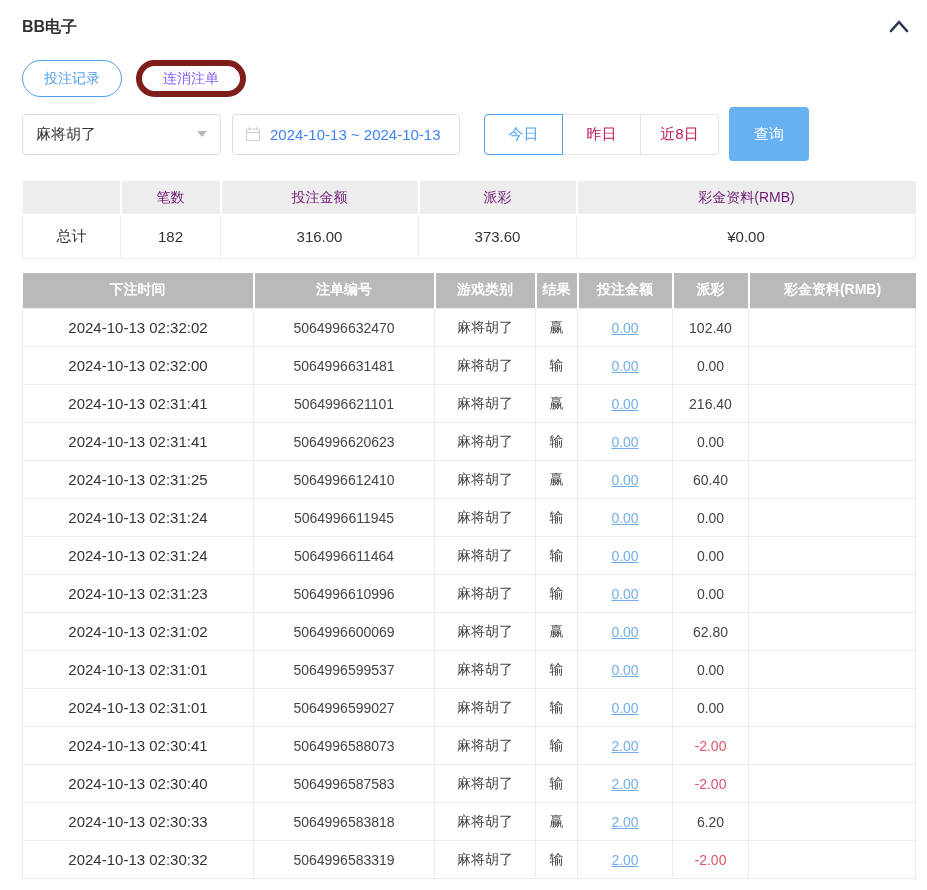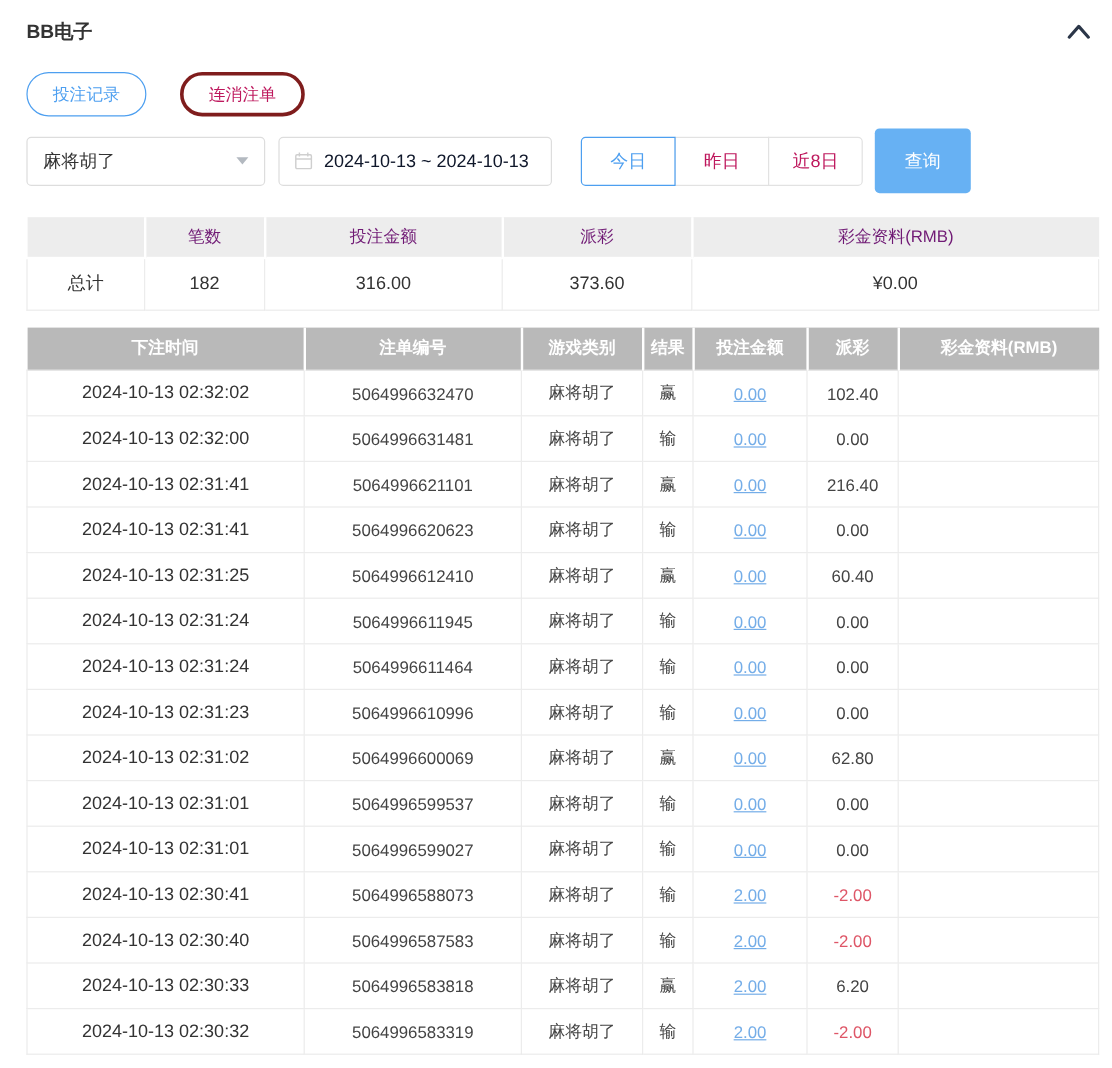--- a/index.html
+++ b/index.html
@@ -7,35 +7,35 @@
     font-family:"Liberation Sans","DejaVu Sans",sans-serif; color:#333; }
   .page { padding:12px 11px 0 22px; }
 
   
   .panel-header { display:flex; justify-content:space-between; align-items:center; height:30px; }
   .panel-title { font-size:16px; font-weight:700; color:#333; }
   .collapse-btn { width:26px; height:26px; display:flex; align-items:center; justify-content:center;
     cursor:pointer; background:none; border:none; margin-right:4px; }
 
   
-  .tabs { margin-top:18px; display:flex; gap:28px; }
+  .tabs { margin-top:18px; display:flex; gap:14px; }
   .tab-pill { height:37px; padding:0 21px; border-radius:19px; background:#fff;
     font-size:14px; display:flex; align-items:center; cursor:pointer;
-    border:3px solid #7f1d1d; color:#be185d; }
+    border:6px solid #7f1d1d; color:#8b5cf6; }
   .tab-pill.active { border:1px solid var(--accent); color:var(--accent); }
 
   
   .filter-row { margin-top:10px; display:flex; align-items:center; }
   .select-box { width:199px; height:41px; border:1px solid #ddd; border-radius:4px;
     display:flex; align-items:center; justify-content:space-between; padding:0 13px;
     font-size:15px; color:#333; background:#fff; cursor:pointer; }
   .caret-down { width:0; height:0; border-left:5px solid transparent; border-right:5px solid transparent;
     border-top:6px solid #b3b9c0; }
   .date-box { margin-left:11px; width:228px; height:41px; border:1px solid #ddd; border-radius:4px;
-    display:flex; align-items:center; padding:0 12px; gap:9px; font-size:15px; color:#0f172a;
+    display:flex; align-items:center; padding:0 12px; gap:9px; font-size:15px; color:#3b82f6;
     background:#fff; cursor:pointer; }
   .btn-group { margin-left:24px; display:flex; }
   .range-btn { height:41px; width:79px; background:#fff; border:1px solid #e2e2e2; font-size:15px;
     color:#be185d; cursor:pointer; margin-left:-1px; }
   .range-btn:first-child { border-radius:4px 0 0 4px; margin-left:0; }
   .range-btn:last-child { border-radius:0 4px 4px 0; }
   .range-btn.active { border:1px solid var(--accent); color:var(--accent); position:relative; z-index:2; }
   .query-btn { margin-left:10px; height:54px; width:80px; background:var(--button-blue); color:#fff;
     font-size:15px; border:none; border-radius:4px; cursor:pointer; }
 

